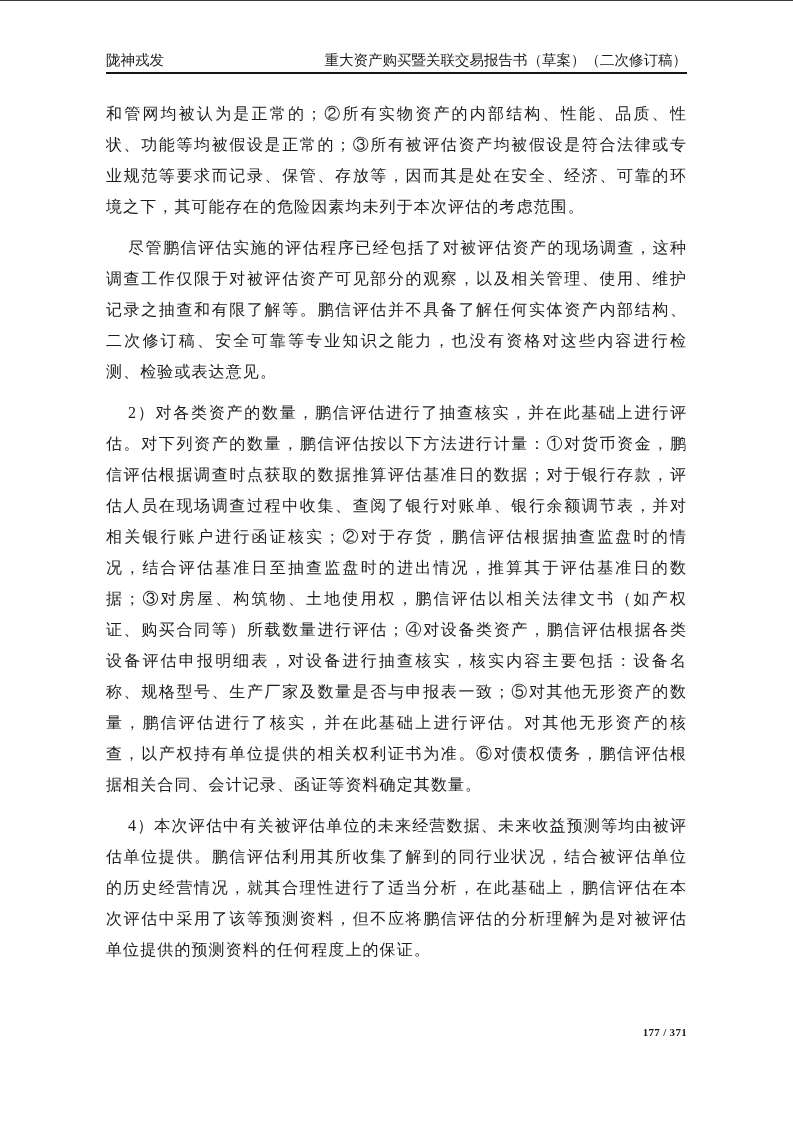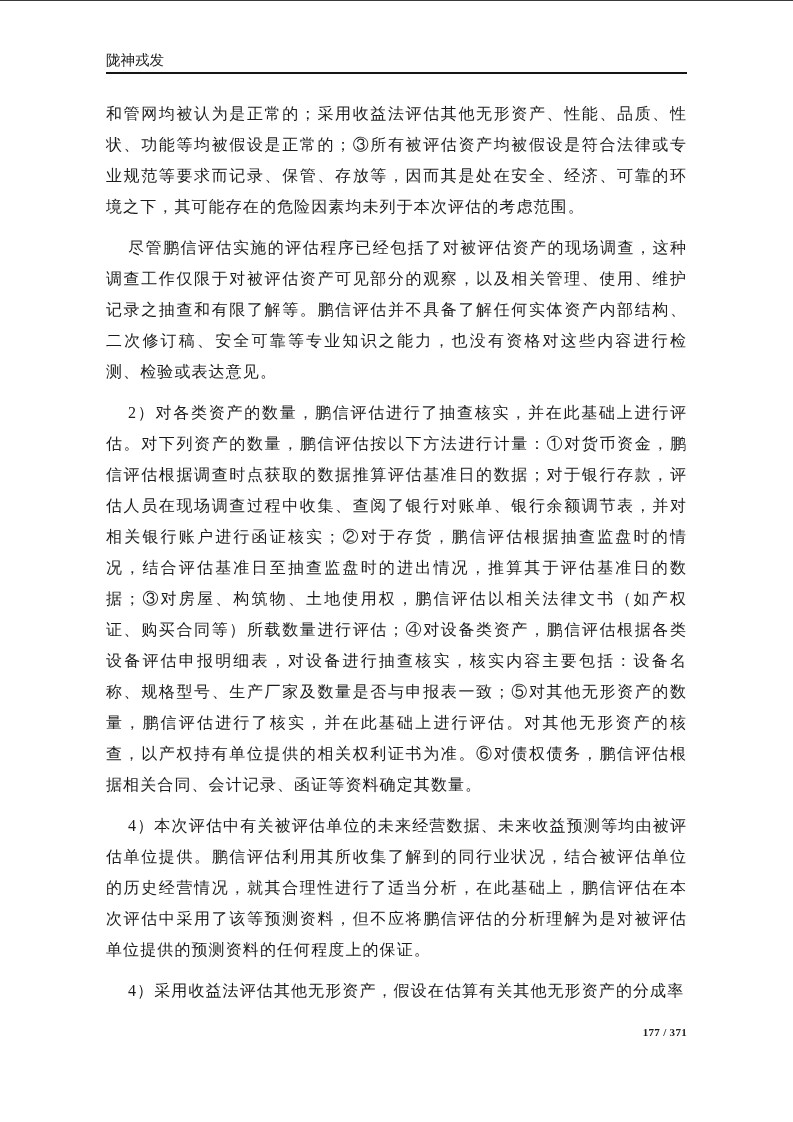--- a/index.html
+++ b/index.html
@@ -59,27 +59,27 @@
     letter-spacing: 0.3px;
   }
 </style>
 </head>
 <body>
 
 <div class="page">
 
   <div class="header">
     <span class="left-title">陇神戎发</span>
+    <span class="right-title">重大资产购买暨关联交易报告书（草案）（二次修订稿）</span>
   </div>
 
   <div class="body-text">
-    <p>和管网均被认为是正常的；采用收益法评估其他无形资产、性能、品质、性状、功能等均被假设是正常的；③所有被评估资产均被假设是符合法律或专业规范等要求而记录、保管、存放等，因而其是处在安全、经济、可靠的环境之下，其可能存在的危险因素均未列于本次评估的考虑范围。</p>
+    <p>和管网均被认为是正常的；②所有实物资产的内部结构、性能、品质、性状、功能等均被假设是正常的；③所有被评估资产均被假设是符合法律或专业规范等要求而记录、保管、存放等，因而其是处在安全、经济、可靠的环境之下，其可能存在的危险因素均未列于本次评估的考虑范围。</p>
     <p class="indent">尽管鹏信评估实施的评估程序已经包括了对被评估资产的现场调查，这种调查工作仅限于对被评估资产可见部分的观察，以及相关管理、使用、维护记录之抽查和有限了解等。鹏信评估并不具备了解任何实体资产内部结构、二次修订稿、安全可靠等专业知识之能力，也没有资格对这些内容进行检测、检验或表达意见。</p>
     <p class="indent">2）对各类资产的数量，鹏信评估进行了抽查核实，并在此基础上进行评估。对下列资产的数量，鹏信评估按以下方法进行计量：①对货币资金，鹏信评估根据调查时点获取的数据推算评估基准日的数据；对于银行存款，评估人员在现场调查过程中收集、查阅了银行对账单、银行余额调节表，并对相关银行账户进行函证核实；②对于存货，鹏信评估根据抽查监盘时的情况，结合评估基准日至抽查监盘时的进出情况，推算其于评估基准日的数据；③对房屋、构筑物、土地使用权，鹏信评估以相关法律文书（如产权证、购买合同等）所载数量进行评估；④对设备类资产，鹏信评估根据各类设备评估申报明细表，对设备进行抽查核实，核实内容主要包括：设备名称、规格型号、生产厂家及数量是否与申报表一致；⑤对其他无形资产的数量，鹏信评估进行了核实，并在此基础上进行评估。对其他无形资产的核查，以产权持有单位提供的相关权利证书为准。⑥对债权债务，鹏信评估根据相关合同、会计记录、函证等资料确定其数量。</p>
     <p class="indent">4）本次评估中有关被评估单位的未来经营数据、未来收益预测等均由被评估单位提供。鹏信评估利用其所收集了解到的同行业状况，结合被评估单位的历史经营情况，就其合理性进行了适当分析，在此基础上，鹏信评估在本次评估中采用了该等预测资料，但不应将鹏信评估的分析理解为是对被评估单位提供的预测资料的任何程度上的保证。</p>
-    <p class="indent">4）采用收益法评估其他无形资产，假设在估算有关其他无形资产的分成率</p>
   </div>
 
   <div class="footer">
     <span>177 / 371</span>
   </div>
 
 </div>
 
 </body></html>

